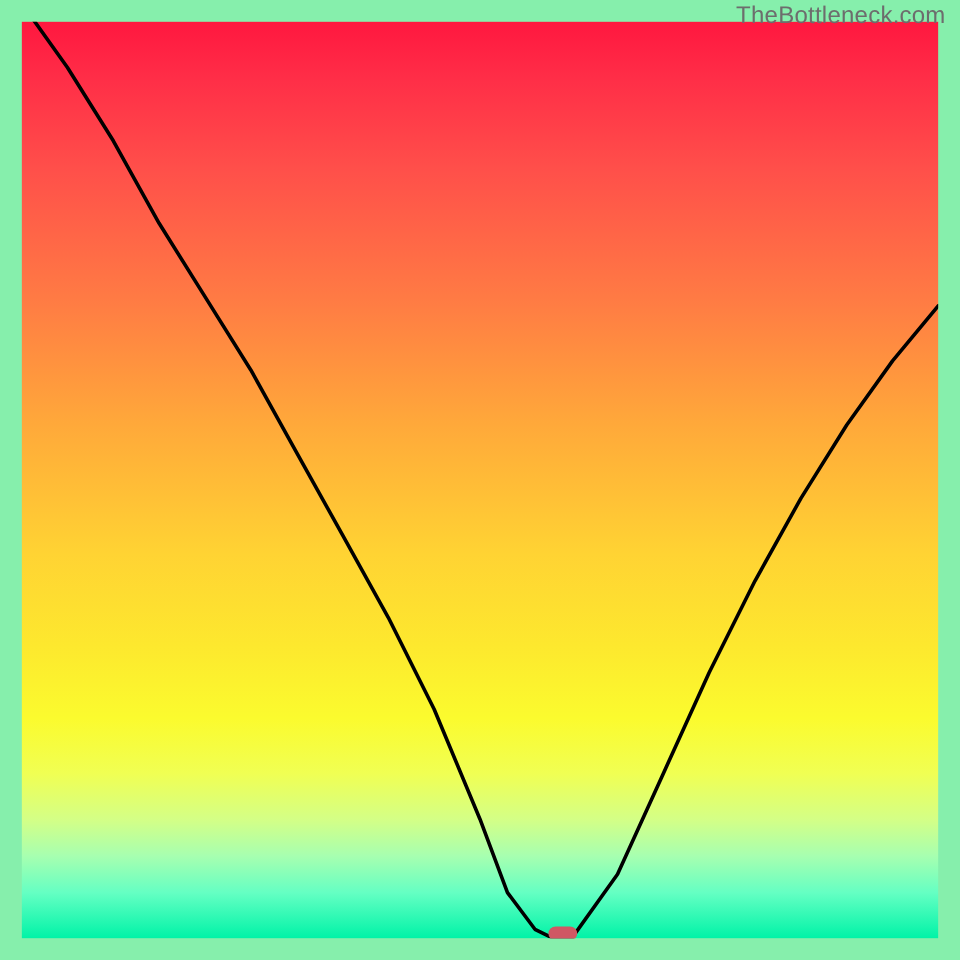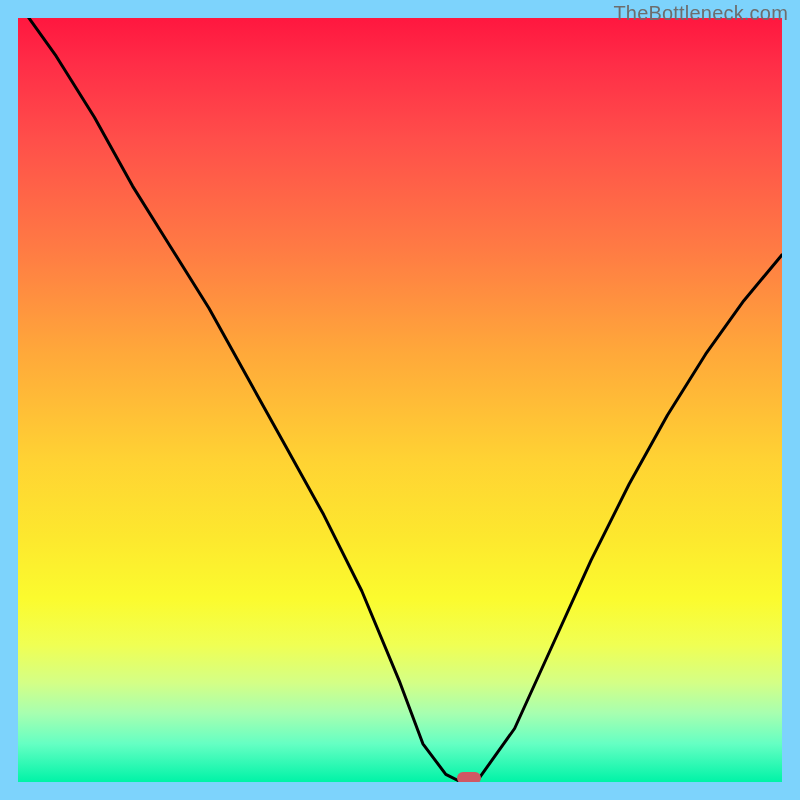--- a/index.html
+++ b/index.html
@@ -8,21 +8,21 @@
     width: 800px;
     height: 800px;
     background: #000;
     overflow: hidden;
     font-family: Arial, Helvetica, sans-serif;
   }
   .frame {
     position: relative;
     width: 800px;
     height: 800px;
-    background: #7dd3fc;
+    background: #86efac;
   }
   .watermark {
     position: absolute;
     top: 2px;
     right: 12px;
     color: #6d6d6d;
     font-size: 20px;
     font-weight: 500;
     letter-spacing: 0.2px;
     z-index: 50;

